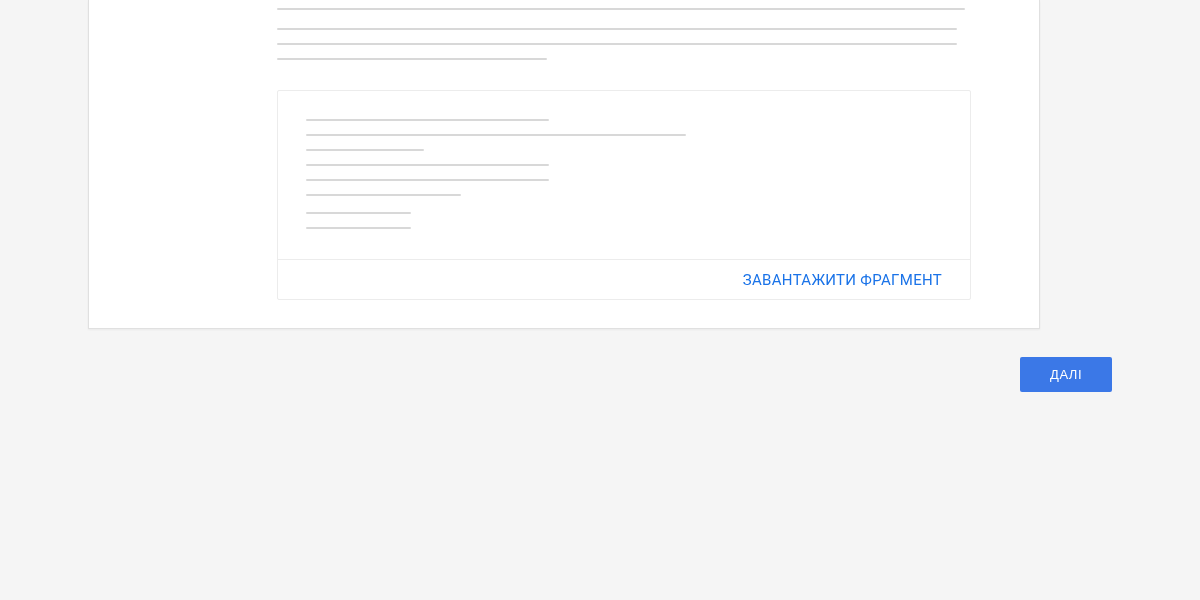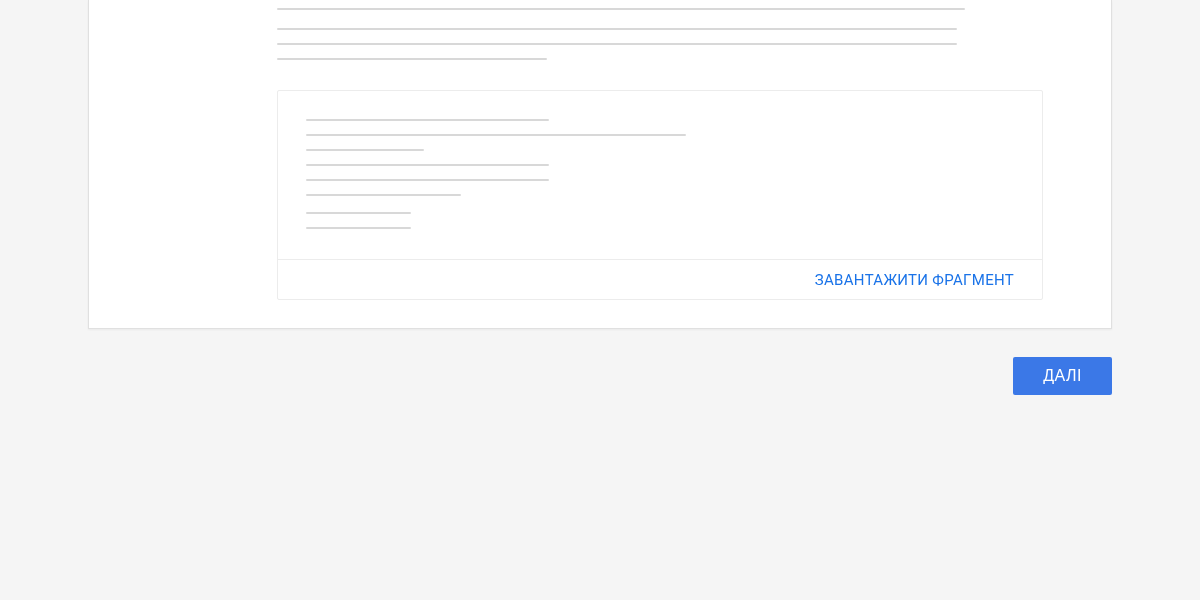--- a/index.html
+++ b/index.html
@@ -12,21 +12,21 @@
       background: #f5f5f5;
       width: 1200px;
       height: 600px;
       overflow: hidden;
     }
     .main-panel {
       background: #fff;
       border: 1px solid #e0e0e0;
       border-top: none;
       margin: 0 88px;
-      width: 1024px;
+      width: 952px;
       padding-bottom: 28px;
       box-shadow: 0 1px 2px rgba(0,0,0,0.05);
     }
     .content-area {
       padding: 0 0 0 0;
     }
     .top-placeholder-block {
       margin-left: 188px;
       margin-right: 60px;
       padding-top: 8px;
@@ -83,21 +83,21 @@
 
     .action-bar {
       margin: 28px 88px 0 0;
       text-align: right;
     }
     .next-button {
       background: #3b78e7;
       color: #fff;
       border: none;
       padding: 10px 30px;
-      font-size: 16px;
+      font-size: 13px;
       letter-spacing: 0.5px;
       cursor: pointer;
       text-transform: uppercase;
       font-weight: 500;
       border-radius: 2px;
     }
   </style>
 </head>
 <body>
 

